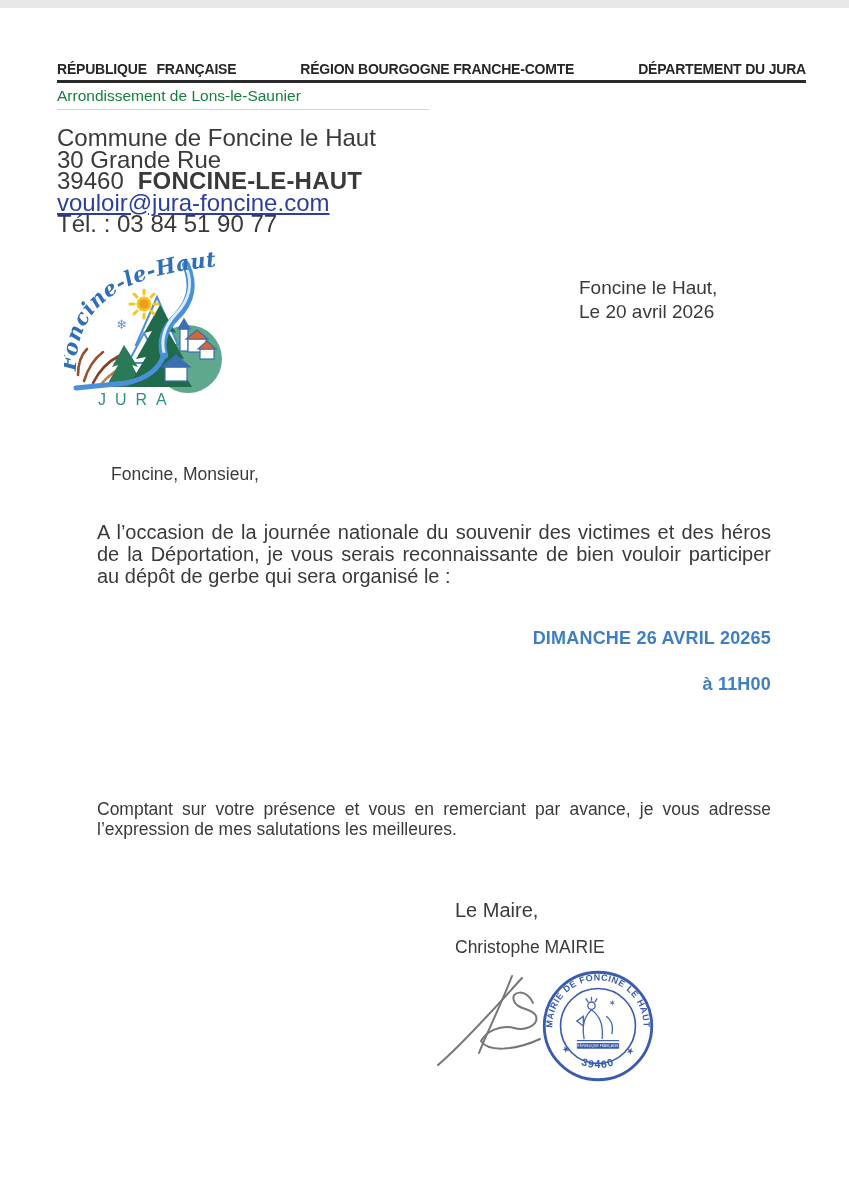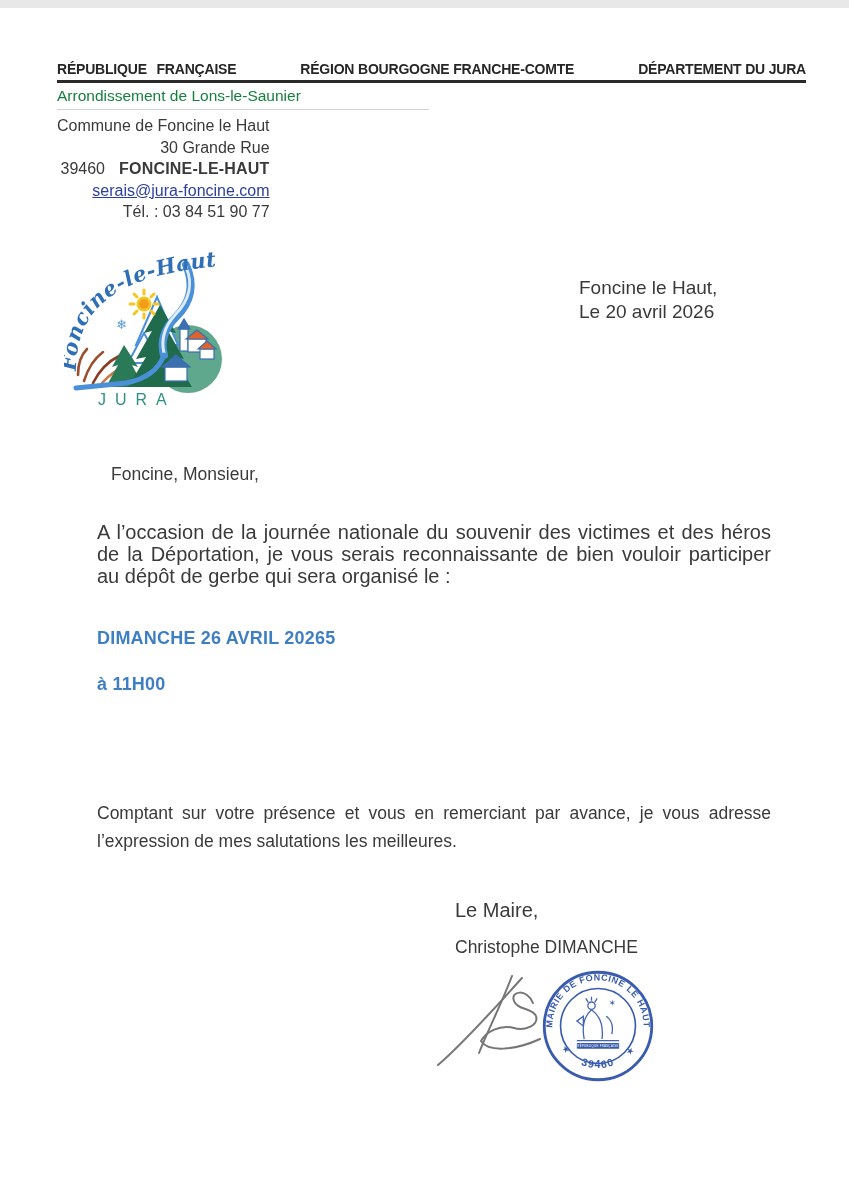--- a/index.html
+++ b/index.html
@@ -12,39 +12,39 @@
   
   .masthead { position:absolute; left:57px; top:53px; width:749px; }
   .masthead-row { display:flex; justify-content:space-between; align-items:baseline;
     font-weight:bold; font-size:14px; color:#262626; letter-spacing:-0.2px; }
   .masthead-row .rep { word-spacing:6px; }
   .masthead-rule { height:3px; background:#2a2a2a; margin-top:3px; }
   .subheader { margin-top:4px; font-size:15.5px; color:#15803d;
     display:inline-block; width:372px; border-bottom:1px solid #d2d2d2; padding-bottom:4px; }
 
   
-  .sender { position:absolute; left:57px; top:107px; font-size:16px; line-height:21.5px; color:#3a3a3a;text-align:right; }
+  .sender { position:absolute; left:57px; top:119px; font-size:24px; line-height:21.5px; color:#3a3a3a; }
   .sender .city { font-weight:bold; margin-left:14px; letter-spacing:0.2px; }
   .sender a.email { color:#2b3f9f; text-decoration:underline; cursor:pointer; }
 
   
   .logo { position:absolute; left:64px; top:241px; width:164px; height:162px; }
 
   
   .dateline { position:absolute; left:579px; top:268px; font-size:19px; line-height:24px; color:#3a3a3a; }
 
   
   .salutation { position:absolute; left:111px; top:456px; font-size:17.5px; }
   .body-par { position:absolute; left:97px; top:513px; width:674px;
     font-size:20px; line-height:22px; text-align:justify; }
-  .event-line { position:absolute; left:97px; width:674px; text-align:left;
+  .event-line { position:absolute; left:97px; width:674px; text-align:right;
     color:#3e7fc4; font-weight:bold; font-size:18px; letter-spacing:0.2px; }
   .event-1 { top:620px; } .event-2 { top:666px; } .event-3 { top:710px; }
   .closing-par { position:absolute; left:97px; top:791px; width:674px;
-    font-size:17.5px; line-height:28px; text-align:justify; }
+    font-size:17.5px; line-height:20px; text-align:justify; }
 
   
   .signoff-title { position:absolute; left:455px; top:891px; font-size:20px; }
   .signoff-name  { position:absolute; left:455px; top:929px; font-size:17.5px; }
 
   .signature { position:absolute; left:430px; top:962px; width:132px; height:102px; }
   .stamp { position:absolute; left:541px; top:961px; width:114px; height:114px; }
 </style>
 </head>
 <body>
@@ -61,21 +61,21 @@
     <div class="subheader">Arrondissement de Lons-le-Saunier</div>
   </header>
 
   <div class="sender">
     <div>Commune de Foncine le Haut</div>
     <div>30 Grande Rue</div>
     <div>
       <span>39460</span><span class="city">FONCINE-LE-HAUT</span>
     </div>
     <div>
-      <a class="email">serais@jura-foncine.com</a>
+      <a class="email">vouloir@jura-foncine.com</a>
     </div>
     <div>Tél. : 03 84 51 90 77</div>
   </div>
 
   <svg class="logo" viewBox="0 0 164 162">
     <defs>
       <path id="fonArc" d="M 12,122 C 12,60 50,26 156,17" fill="none"></path>
     </defs>
 
     <g fill="none" stroke-linecap="round" stroke-width="2.6">
@@ -146,21 +146,21 @@
 
   <div class="salutation">Foncine, Monsieur,</div>
   <p class="body-par">A l’occasion de la journée nationale du souvenir des victimes et des héros de la Déportation, je vous serais reconnaissante de bien vouloir participer au dépôt de gerbe qui sera organisé le :</p>
 
   <div class="event-line event-1">DIMANCHE 26 AVRIL 20265</div>
   <div class="event-line event-2">à 11H00</div>
 
   <p class="closing-par">Comptant sur votre présence et vous en remerciant par avance, je vous adresse l’expression de mes salutations les meilleures.</p>
 
   <div class="signoff-title">Le Maire,</div>
-  <div class="signoff-name">Christophe DIMANCHE</div>
+  <div class="signoff-name">Christophe MAIRIE</div>
 
   <svg class="signature" viewBox="0 0 132 102">
     <g fill="none" stroke="#767676" stroke-width="2" stroke-linecap="round">
       <path d="M8,95 C35,72 70,32 92,8"></path>
       <path d="M82,6 C71,35 58,60 49,83"></path>
       <path d="M103,33 C97,18 80,21 84,31 C87,40 103,38 106,46 C109,56 94,61 84,58 C70,54 56,62 51,71 C58,82 84,81 110,69"></path>
     </g>
   </svg>
 
   <svg class="stamp" viewBox="0 0 140 140">

